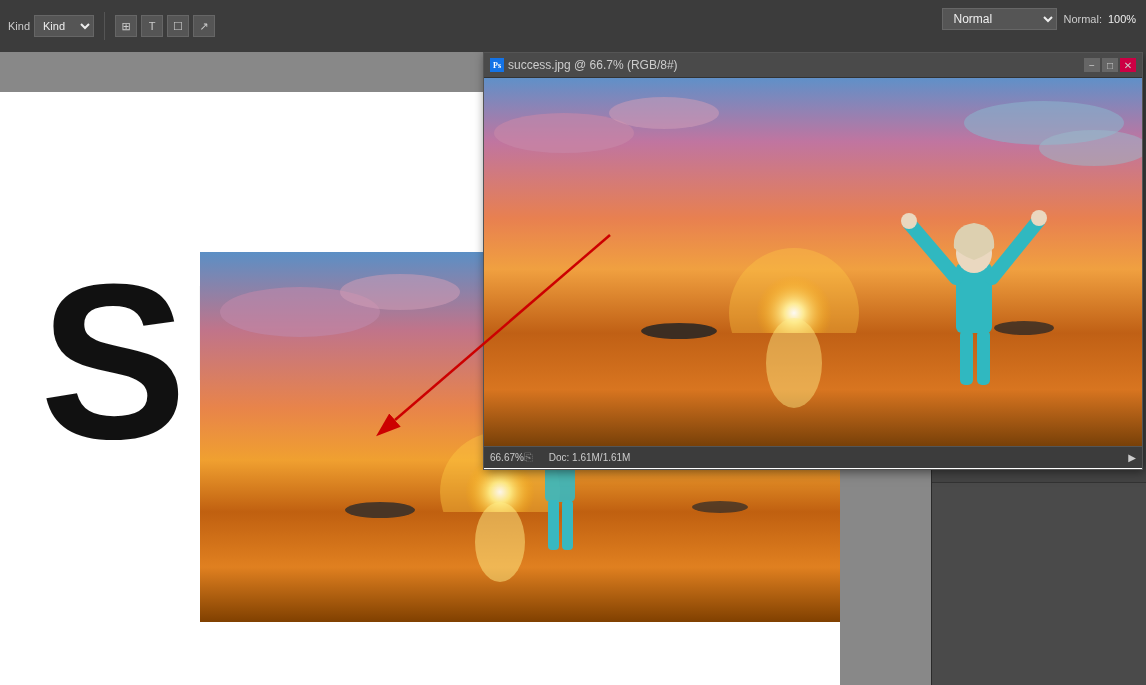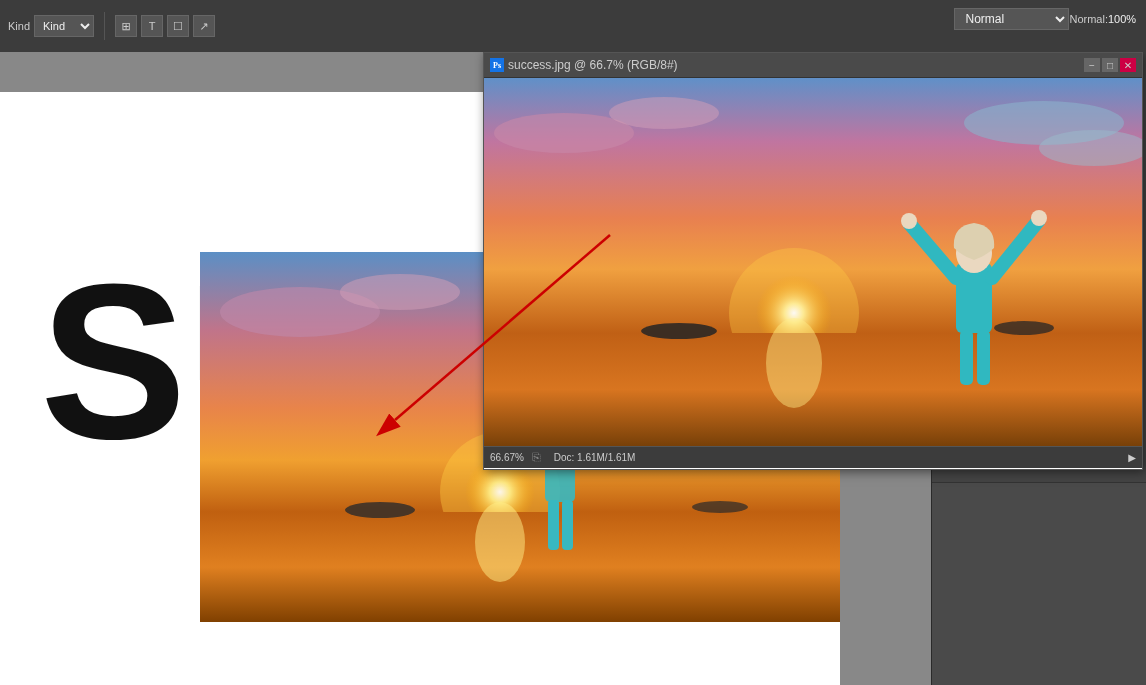--- a/index.html
+++ b/index.html
@@ -67,20 +67,21 @@
       background: #555;
       margin: 0 4px;
     }
 
     .blend-mode-section {
       position: absolute;
       right: 8px;
       top: 8px;
       display: flex;
       align-items: center;
+      gap: 6px;
     }
 
     .blend-select {
       background: #555;
       color: #eee;
       border: 1px solid #666;
       padding: 2px 6px;
       font-size: 12px;
       height: 22px;
       width: 115px;
@@ -250,33 +251,33 @@
     .ps-statusbar {
       position: absolute;
       bottom: 0;
       left: 0;
       right: 0;
       height: 22px;
       background: #3c3c3c;
       display: flex;
       align-items: center;
       padding: 0 6px;
-      gap: 8px;
+      gap: 0;
       border-top: 1px solid #555;
     }
 
     .ps-zoom {
       color: #ccc;
       font-size: 10px;
     }
 
     .ps-doc-size {
       color: #ccc;
       font-size: 10px;
-      margin-left: 5px;
+      margin-left: 16px;
     }
 
     .ps-arrow-btn {
       margin-left: auto;
       color: #ccc;
       font-size: 10px;
     }
 
     
     .red-arrow-svg {

